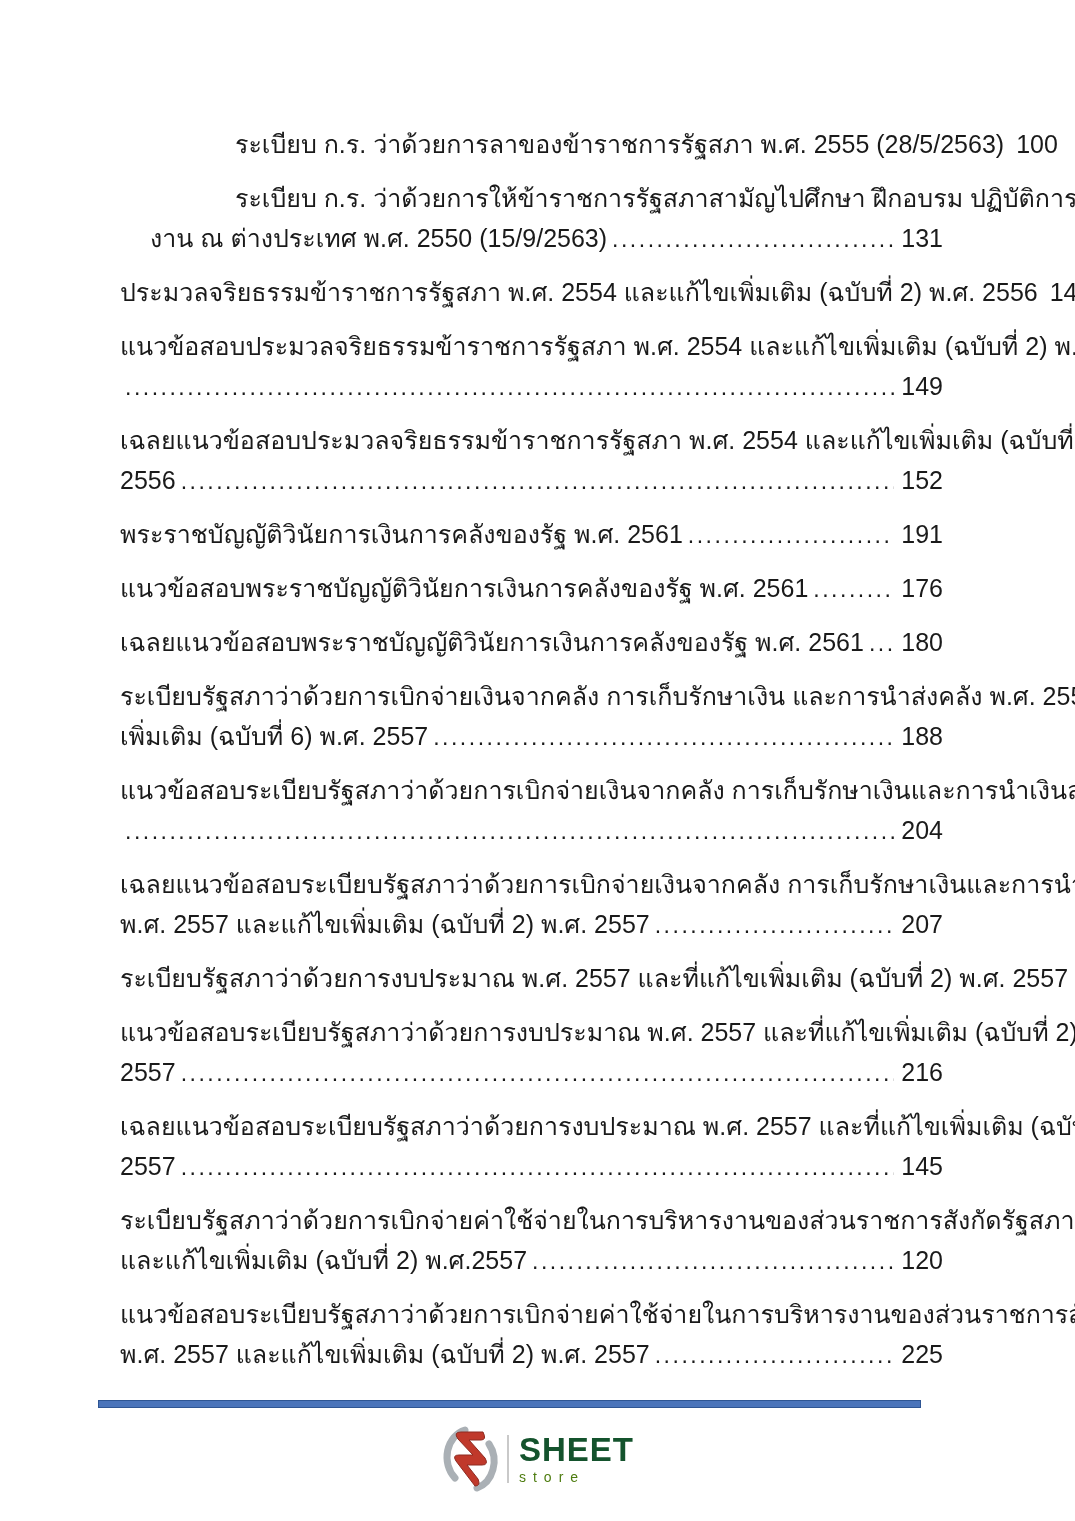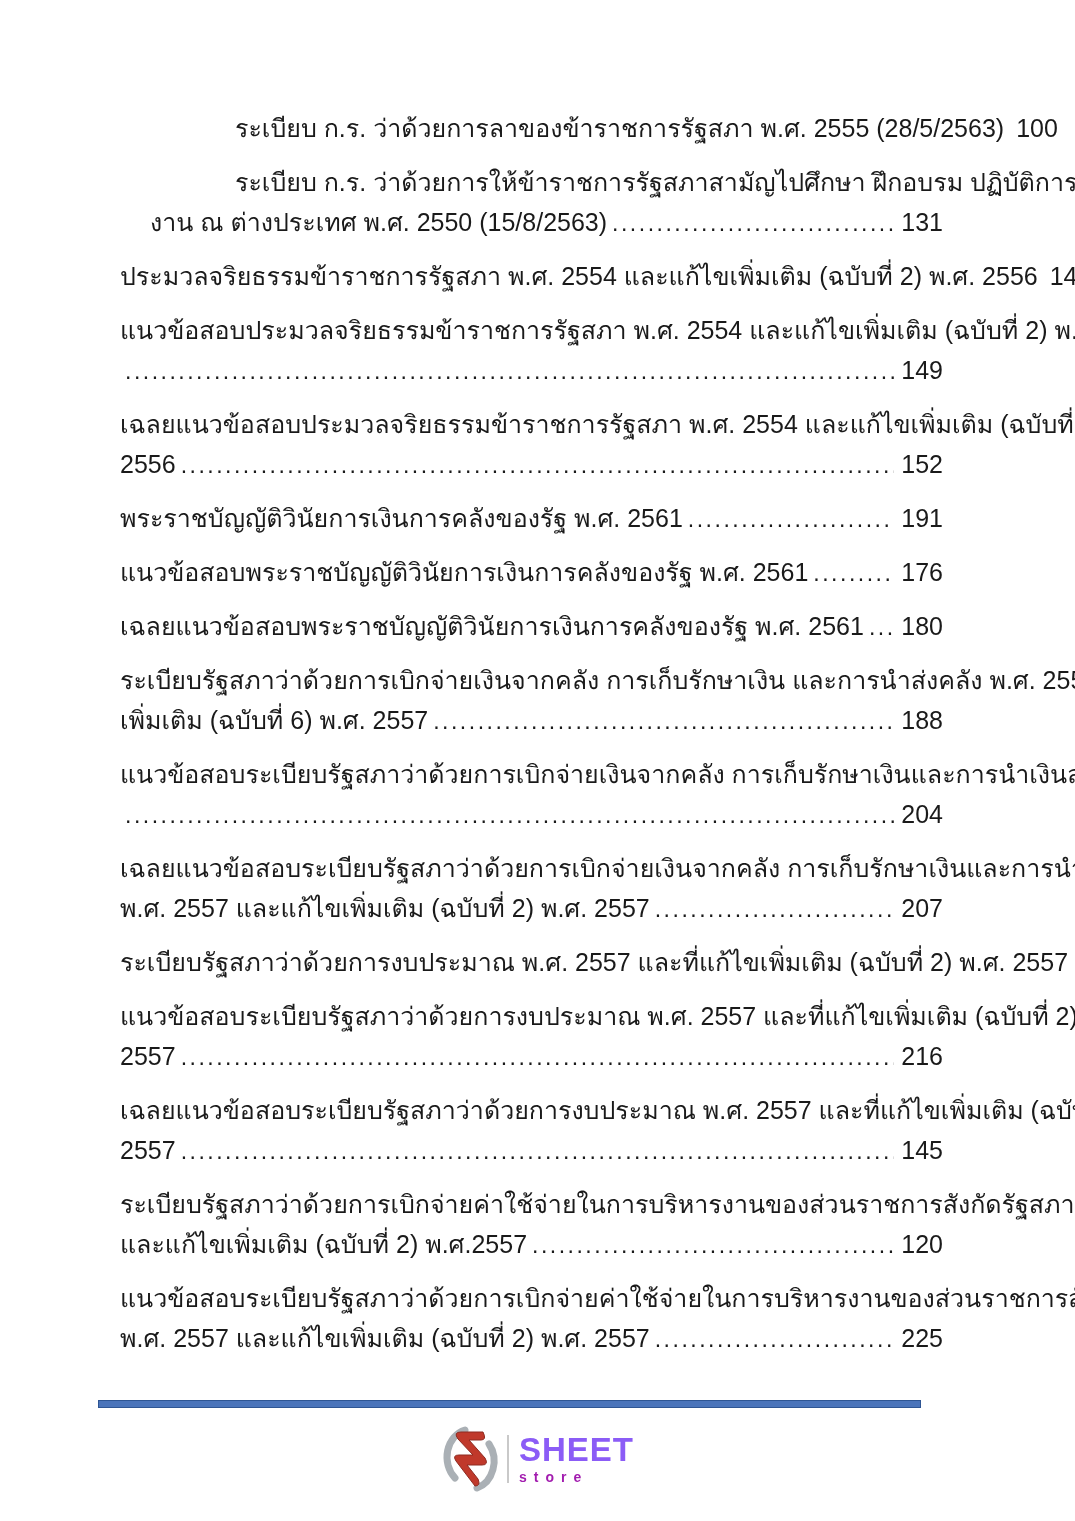--- a/index.html
+++ b/index.html
@@ -4,21 +4,21 @@
 <style>
   html,body{margin:0;padding:0;background:#ffffff;}
   body{
     width:1075px;height:1521px;position:relative;overflow:hidden;
     font-family:"Liberation Sans","DejaVu Sans",sans-serif;
     color:#1a1a1a;
     -webkit-font-smoothing:antialiased;
   }
   .page{position:absolute;inset:0;background:#ffffff;}
   .toc{
-    position:absolute;left:120px;top:108px;width:823px;
+    position:absolute;left:120px;top:124px;width:823px;
     display:flex;flex-direction:column;
   }
   .toc-line{
     display:flex;align-items:baseline;height:40px;line-height:40px;
     font-size:25px;white-space:nowrap;
   }
   .toc-line.gap{margin-top:14px;}
   .indent-0{padding-left:0;}
   .indent-1{padding-left:30px;}
   .indent-2{padding-left:115px;}
@@ -61,21 +61,21 @@
   <div class="toc" id="toc-lines">
       <div class="toc-line indent-2">
         <span class="t">ระเบียบ ก.ร. ว่าด้วยการลาของข้าราชการรัฐสภา พ.ศ. 2555 (28/5/2563)</span>
         <span class="leader"></span>
         <span class="pg">100</span>
       </div>
       <div class="toc-line indent-2 gap">
         <span class="t">ระเบียบ ก.ร. ว่าด้วยการให้ข้าราชการรัฐสภาสามัญไปศึกษา ฝึกอบรม ปฏิบัติการวิจัย และดู</span>
       </div>
       <div class="toc-line indent-1">
-        <span class="t">งาน ณ ต่างประเทศ พ.ศ. 2550 (15/8/2563)</span>
+        <span class="t">งาน ณ ต่างประเทศ พ.ศ. 2550 (15/9/2563)</span>
         <span class="leader"></span>
         <span class="pg">131</span>
       </div>
       <div class="toc-line indent-0 gap">
         <span class="t">ประมวลจริยธรรมข้าราชการรัฐสภา พ.ศ. 2554 และแก้ไขเพิ่มเติม (ฉบับที่ 2) พ.ศ. 2556</span>
         <span class="leader"></span>
         <span class="pg">141</span>
       </div>
       <div class="toc-line indent-0 gap">
         <span class="t">แนวข้อสอบประมวลจริยธรรมข้าราชการรัฐสภา พ.ศ. 2554 และแก้ไขเพิ่มเติม (ฉบับที่ 2) พ.ศ. 2556</span>
@@ -174,18 +174,18 @@
   <div class="logo">
     <span class="logo-icon">
       <svg width="60" height="70" viewBox="0 0 60 70" xmlns="http://www.w3.org/2000/svg">
         <path d="M 24 6 A 24 28 0 0 0 14 54" fill="none" stroke="#aab0b5" stroke-width="7" stroke-linecap="round"></path>
         <path d="M 36 64 A 24 28 0 0 0 48 20" fill="none" stroke="#aab0b5" stroke-width="7" stroke-linecap="round"></path>
         <path d="M42 8 L20 8 Q12 8 17 15 L32 31 L18 31 Q11 31 15 37 L34 62 Q40 62 37 55 L26 41 L41 41 Q48 41 44 34 L28 16 L40 16 Q46 16 42 8 Z" fill="#c0392b" stroke="#8e2a20" stroke-width="1"></path>
       </svg>
     </span>
     <span class="logo-divider"></span>
     <span class="logo-text">
-      <span class="logo-brand" style="color: #8b5cf6;">SHEET</span>
-      <span class="logo-sub" style="color: #a21caf; font-weight: bold;">store</span>
+      <span class="logo-brand" style="color: #14532d;">SHEET</span>
+      <span class="logo-sub" style="color: #4d7c0f;">store</span>
     </span>
   </div>
 
 </div>
 
 </body></html>

